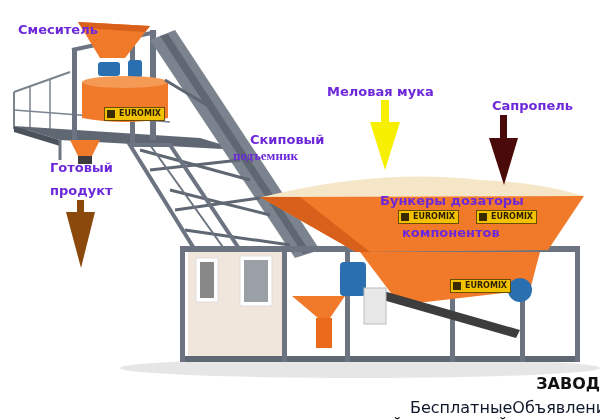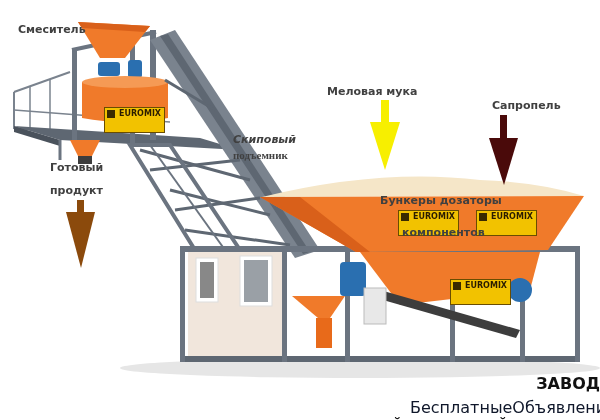--- a/index.html
+++ b/index.html
@@ -1,21 +1,21 @@
 <!DOCTYPE html>
 <html><head>
 <meta charset="utf-8">
 <style>
   html, body { margin:0; padding:0; background:#ffffff; }
   body { width:600px; height:420px; position:relative; overflow:hidden; font-family:"DejaVu Sans", sans-serif; }
   .canvas { position:absolute; left:0; top:0; width:600px; height:420px; }
-  .label { position:absolute; font-weight:bold; font-size:11px; color:#404040; line-height:15px; white-space:nowrap; }
+  .label { position:absolute; font-weight:bold; font-size:13px; color:#6d28d9; line-height:15px; white-space:nowrap; }
   .title { position:absolute; left:0; width:600px; text-align:right; font-weight:bold; color:#111; }
   .watermark { position:absolute; font-size:16px; color:#0f172a; white-space:nowrap; }
-  .logo { position:absolute; height:12px; background:#f2c200; border:1px solid #6a4d00; font-size:8px; font-weight:bold; color:#2a1c00; line-height:12px; padding:0 3px 12px 14px; white-space:nowrap; }
+  .logo { position:absolute; height:12px; background:#f2c200; border:1px solid #6a4d00; font-size:8px; font-weight:bold; color:#2a1c00; line-height:12px; padding:0 3px 0 14px; white-space:nowrap; }
   .logo::before { content:""; position:absolute; left:2px; top:2px; width:8px; height:8px; background:#3a2a00; }
 </style>
 </head>
 <body>
 
 <div class="canvas">
   <svg width="600" height="420" viewBox="0 0 600 420" xmlns="http://www.w3.org/2000/svg">
 
     <ellipse cx="360" cy="368" rx="240" ry="10" fill="#e6e6e6"></ellipse>
 
@@ -126,21 +126,21 @@
   <div class="logo" style="left:398px; top:210px;">EUROMIX</div>
   <div class="logo" style="left:476px; top:210px;">EUROMIX</div>
   <div class="logo" style="left:450px; top:279px;">EUROMIX</div>
 </div>
 
 <div class="label" style="left:18px; top:22px;">Смеситель</div>
 
 <div class="label" style="left:50px; top:160px;">Готовый</div>
 <div class="label" style="left:50px; top:183px;">продукт</div>
 
-<div class="label" style="left:233px; top:132px;font-style:italic;">Скиповый</div>
+<div class="label" style="left:250px; top:132px;">Скиповый</div>
 <div class="label" style="left:233px; top:148px;font-family:Liberation Serif, serif;">подъемник</div>
 
 <div class="label" style="left:327px; top:84px;text-align:center;">Меловая мука</div>
 <div class="label" style="left:460px; top:98px;margin-left:32px;">Сапропель</div>
 
 <div class="label" style="left:380px; top:193px;">Бункеры дозаторы</div>
 <div class="label" style="left:402px; top:225px;">компонентов</div>
 
 <div class="title" style="top:374px; font-size:16px;">ЗАВОД</div>
 <div class="title" style="top:418px; font-size:15px;">ДЛЯ ПРОИЗВОДСТВА САПРОПЕЛЕ-МЕЛОВОЙ КОРМОВОЙ ДОБАВКИ</div>

